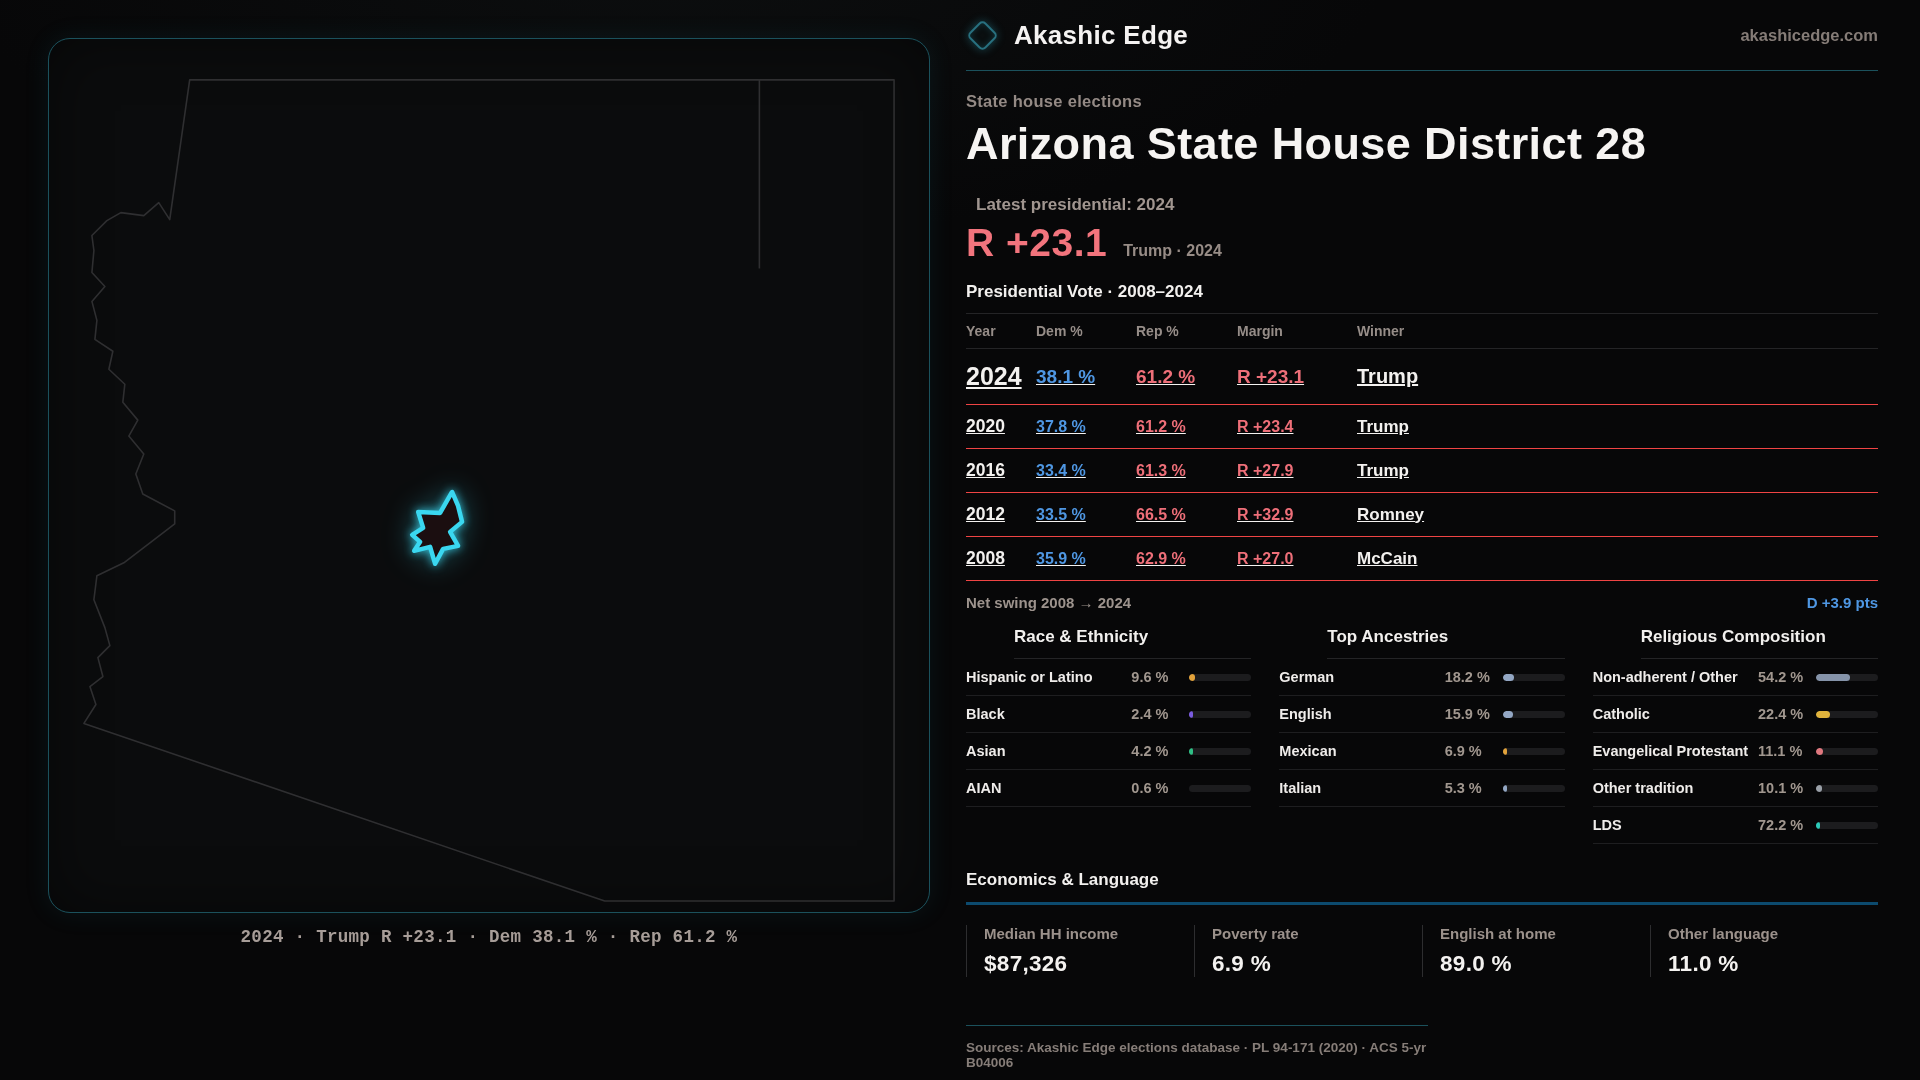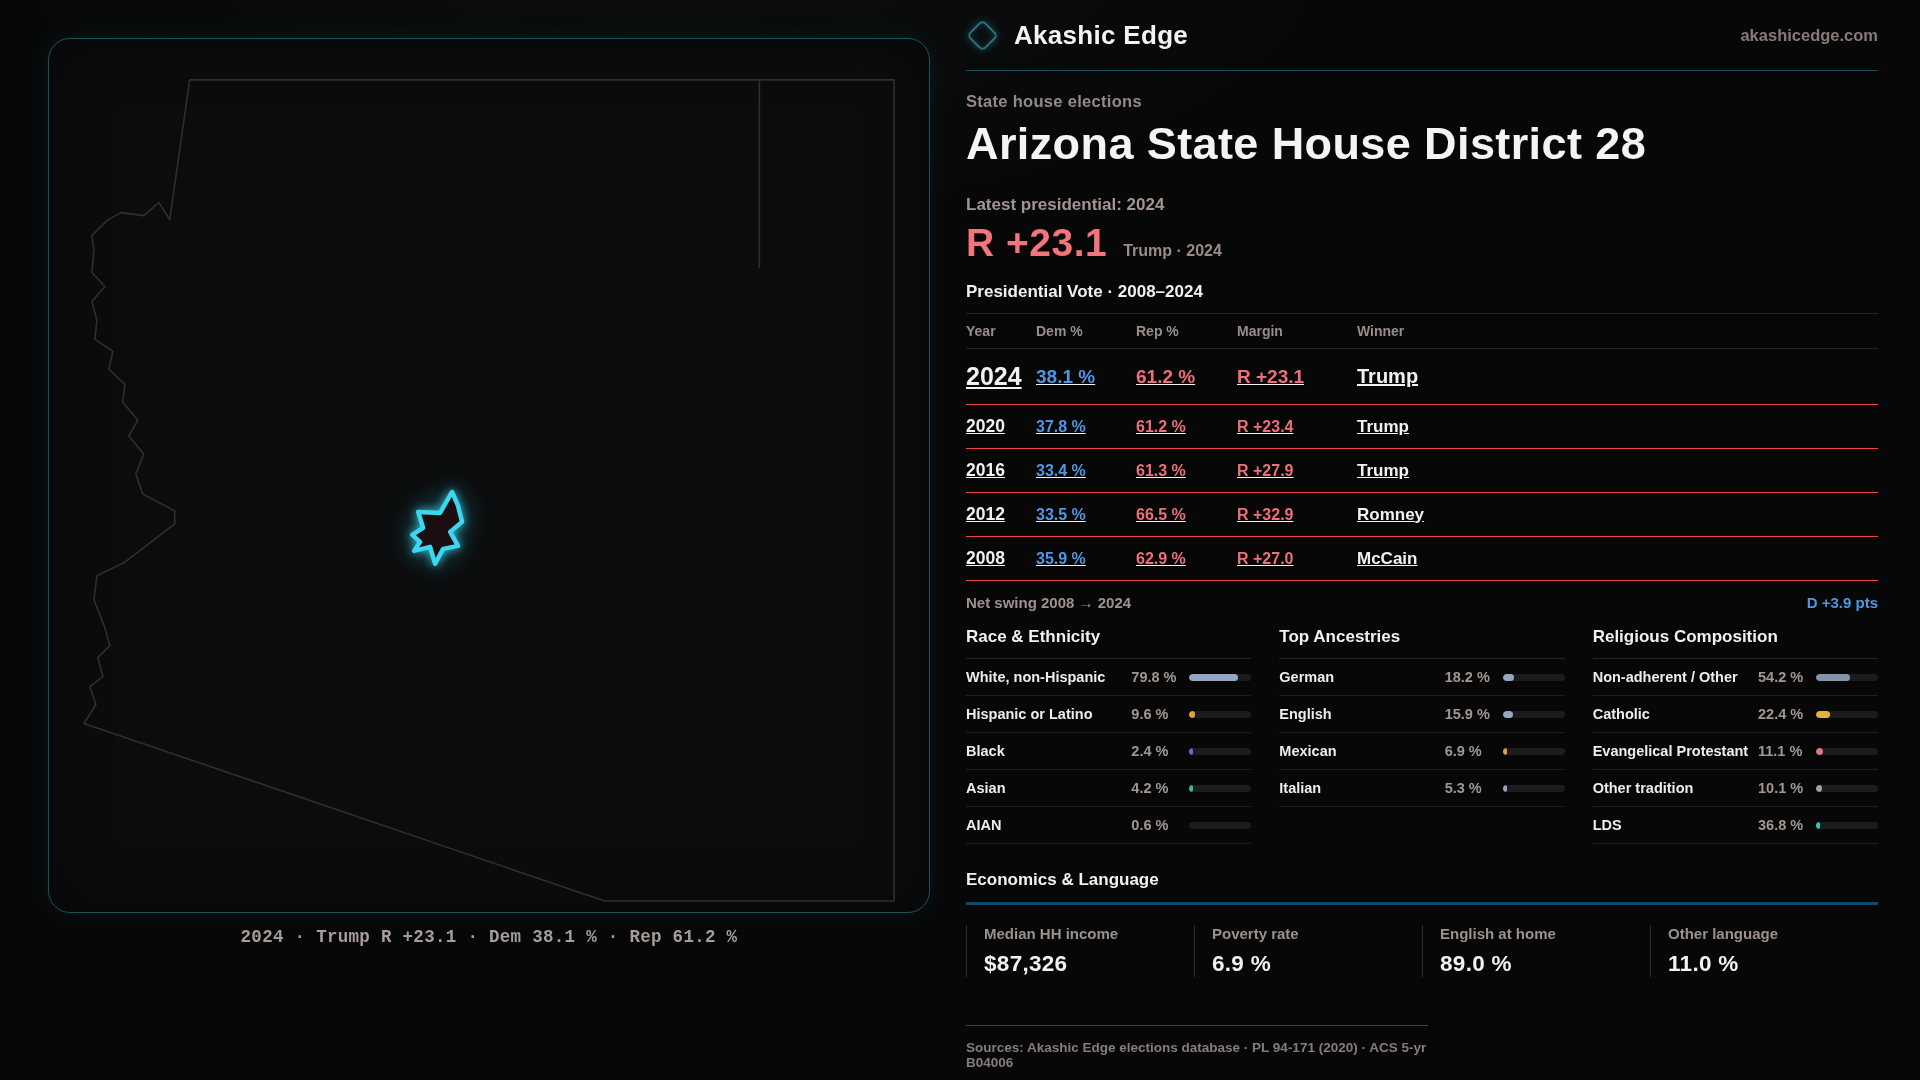--- a/index.html
+++ b/index.html
@@ -36,21 +36,21 @@
   .brand-row{ display:flex; align-items:center; height:71px; border-bottom:1px solid var(--teal-line); }
   .logo{
     width:23px; height:23px; transform:rotate(45deg); margin:0 5px;
     border:2.5px solid #28707f; border-radius:5px; background:#0a0f10;
     box-shadow:0 0 10px rgba(45,150,170,.45), inset 0 0 6px rgba(45,150,170,.25);
   }
   .brand-name{ margin-left:15px; font-size:26px; font-weight:700; color:#f5f3f2; letter-spacing:.3px; }
   .brand-domain{ margin-left:auto; font-size:16.5px; font-weight:700; color:#857c77; }
   .kicker{ margin-top:21px; font-size:16.5px; font-weight:700; color:#948a85; letter-spacing:.3px; }
   .title{ margin-top:7px; font-size:45px; font-weight:700; color:#f6f4f2; letter-spacing:.4px; }
-  .latest{ margin-top:25px; font-size:17px; font-weight:700; color:#a19690; }
+  .latest{ margin-top:25px; font-size:17px; font-weight:700; color:#a19690;margin-left:10px; }
   .margin-line{ margin-top:6px; display:flex; align-items:baseline; }
   .margin-big{ font-size:39px; font-weight:800; color:var(--margin-red); letter-spacing:.5px; }
   .margin-note{ margin-left:16px; font-size:16px; font-weight:700; color:#978c86; }
   .pv-title{ margin-top:17px; margin-bottom:11px; font-size:17px; font-weight:700; color:#f2f0ee; }
   .tbl-grid{ display:grid; grid-template-columns:70px 100px 101px 120px auto; align-items:center; }
   .tbl-head{ padding:9px 0; border-top:1px solid #242426; border-bottom:1px solid #242426;
              color:#968d88; font-size:14px; font-weight:600; }
   .row{ border-bottom:1px solid #ef4444;text-decoration:underline; }
   .row-hl{ padding:13px 0; }
   .row-sm{ padding:11px 0; }
@@ -61,21 +61,21 @@
   .c-rep,.c-margin{ font-weight:700; color:var(--rep-red); }
   .row-hl .c-dem,.row-hl .c-rep,.row-hl .c-margin{ font-size:19px; }
   .row-sm .c-dem,.row-sm .c-rep,.row-sm .c-margin{ font-size:16px; }
   .c-winner{ font-weight:700; color:#f3f1ef; }
   .row-hl .c-winner{ font-size:20px; } .row-sm .c-winner{ font-size:17px; }
   .net-swing{ display:flex; justify-content:space-between; padding-top:13px; }
   .net-swing .lbl{ font-size:15px; font-weight:700; color:#9d938d; }
   .net-swing .val{ font-size:15px; font-weight:700; color:var(--dem-blue); }
   
   .demo-grid{ margin-top:16px; display:grid; grid-template-columns:1fr 1fr 1fr; column-gap:28px; align-items:start; }
-  .demo-title{ font-size:17px; font-weight:700; color:#f2f0ee; padding-bottom:11px; border-bottom:1px solid #242426; }
+  .demo-title{ font-size:17px; font-weight:700; color:#f2f0ee; padding-bottom:11px; border-bottom:1px solid #242426;margin-left:48px; }
   .demo-row{ display:flex; align-items:center; border-bottom:1px solid #1e1e20; padding:8px 0; min-height:37px; }
   .demo-label{ flex:1; font-size:14.5px; font-weight:700; color:#efecea; line-height:1.3; padding-right:6px; }
   .demo-value{ width:58px; font-size:14.5px; font-weight:600; color:#a1978f; }
   .demo-bar{ width:62px; height:7px; border-radius:4px; background:var(--bar-track); position:relative; overflow:hidden; flex:none; }
   .demo-fill{ position:absolute; left:0; top:0; bottom:0; border-radius:4px; }
   
   .econ-title{ margin-top:26px; font-size:17px; font-weight:700; color:#f2f0ee; padding-bottom:12px; border-bottom:3px solid #0c4a6e; }
   .stats{ margin-top:20px; display:grid; grid-template-columns:1fr 1fr 1fr 1fr; }
   .stat{ border-left:1px solid #2d2d2f; padding-left:17px; }
   .stat .lbl{ font-size:15px; font-weight:600; color:#9b918b; }
@@ -167,27 +167,20 @@
   <div class="net-swing">
     <div class="lbl">Net swing 2008 → 2024</div>
     <div class="val">D +3.9 pts</div>
   </div>
 
   <div class="demo-grid">
 
     <div>
       <div class="demo-title">Race &amp; Ethnicity</div>
       <div class="demo-row">
-        <div class="demo-label">White, non-Hispanic</div>
-        <div class="demo-value">79.8 %</div>
-        <div class="demo-bar">
-            <div class="demo-fill" style="width: 49px; background: rgb(147, 167, 196);"></div>
-          </div>
-      </div>
-      <div class="demo-row">
         <div class="demo-label">Hispanic or Latino</div>
         <div class="demo-value">9.6 %</div>
         <div class="demo-bar">
             <div class="demo-fill" style="width: 6px; background: rgb(226, 162, 59);"></div>
           </div>
       </div>
       <div class="demo-row">
         <div class="demo-label">Black</div>
         <div class="demo-value">2.4 %</div>
         <div class="demo-bar">
@@ -267,21 +260,21 @@
       </div>
       <div class="demo-row">
         <div class="demo-label">Other tradition</div>
         <div class="demo-value">10.1 %</div>
         <div class="demo-bar">
             <div class="demo-fill" style="width: 6px; background: rgb(154, 160, 168);"></div>
           </div>
       </div>
       <div class="demo-row">
         <div class="demo-label">LDS</div>
-        <div class="demo-value">36.8 %</div>
+        <div class="demo-value">72.2 %</div>
         <div class="demo-bar">
             <div class="demo-fill" style="width: 4px; background: rgb(44, 201, 184);"></div>
           </div>
       </div>
     </div>
 
   </div>
 
   <div class="econ-title">Economics &amp; Language</div>
   <div class="stats">

